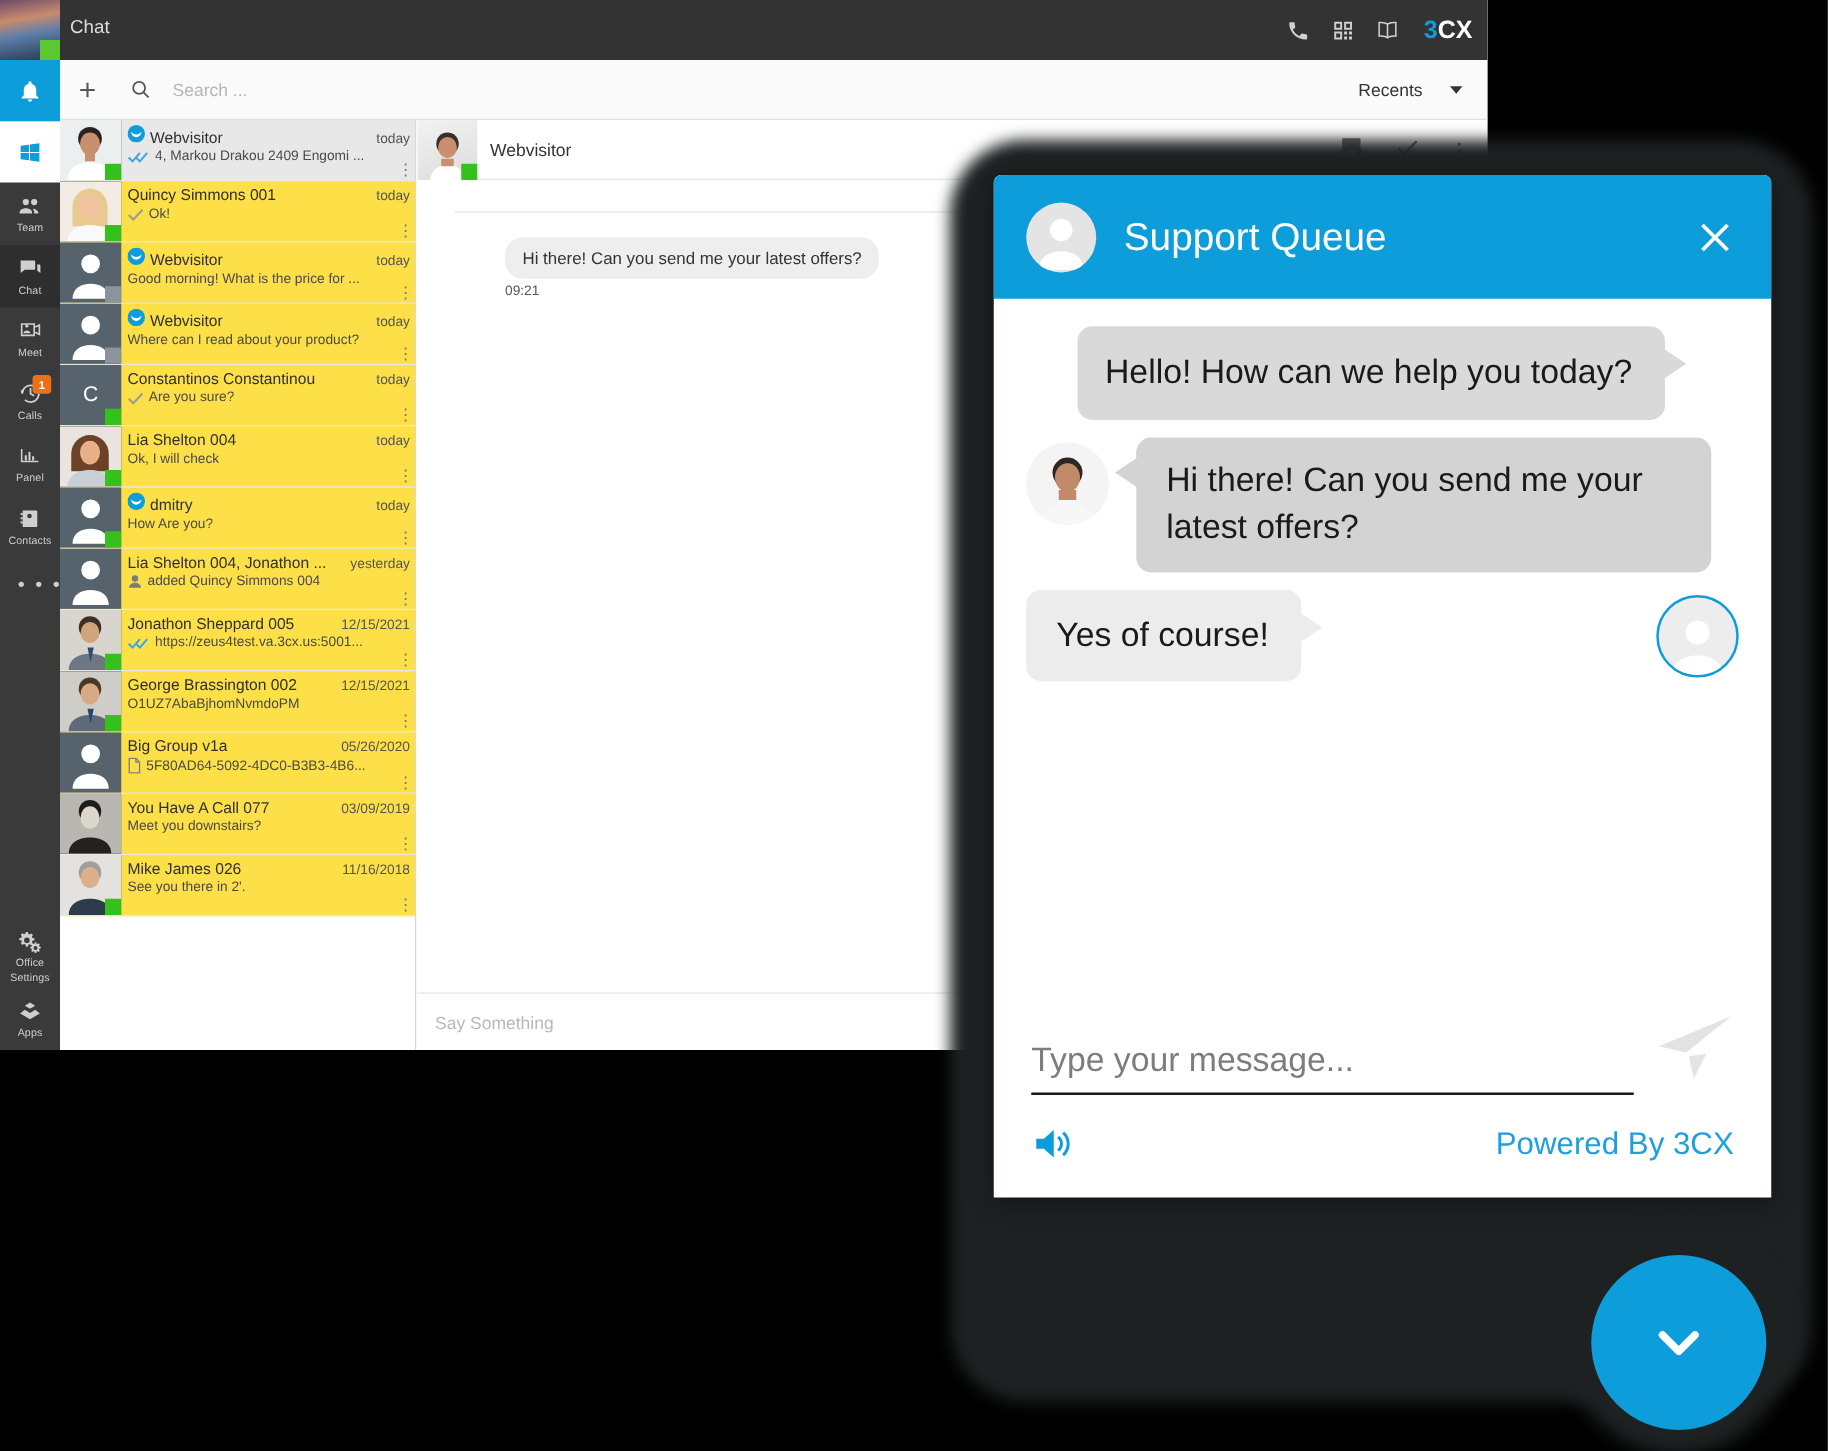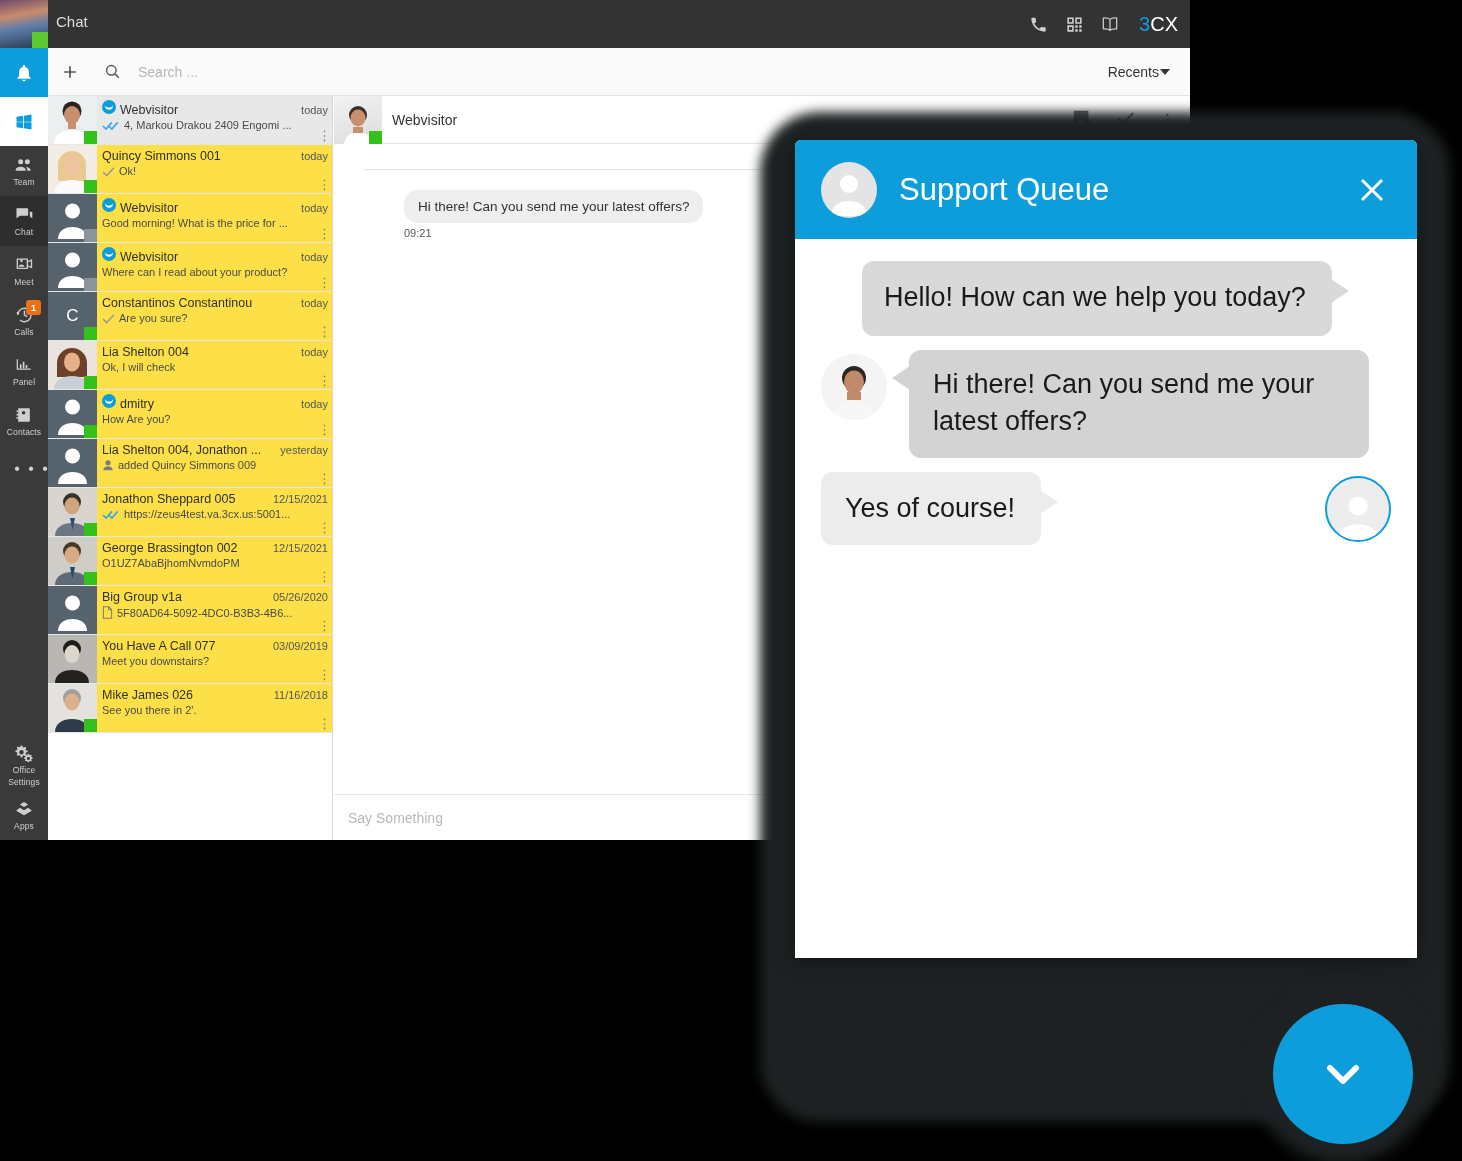--- a/index.html
+++ b/index.html
@@ -26,21 +26,21 @@
   }
   .tb-avatar:after{
     content:""; position:absolute; right:0; bottom:0; width:16px; height:16px; background:#5cc831;
   }
   .tb-title {
     position:absolute; left:56px; top:13px; font-size:15px; color:#dcdcdc;
   }
   .tb-icons { position:absolute; right:8px; top:0; height:48px; display:flex; align-items:center; gap:14px; }
   .tb-ic { width:22px; height:22px; color:#cfcfcf; display:flex; align-items:center; justify-content:center; }
   .tb-ic svg { display:block; }
-  .logo3cx { font-size:20px; font-weight:normal; letter-spacing:0px; margin-left:4px; margin-right:4px;}
+  .logo3cx { font-size:20px; font-weight:bold; letter-spacing:0px; margin-left:4px; margin-right:4px;}
   .logo3cx .b { color:#0d9ddb; }
   .logo3cx .w { color:#ffffff; }
 
   
   .rail {
     position:absolute; left:0; top:48px; width:64px; height:792px; background:#3a3a3a;
   }
   .rail-item {
     width:48px; height:50px; display:flex; flex-direction:column; align-items:center; justify-content:center;
     color:#cfcfcf; position:relative;
@@ -66,21 +66,21 @@
     position:absolute; left:48px; top:48px; width:1142px; height:48px; background:#fafafa;
     border-bottom:1px solid #e2e2e2; display:flex; align-items:center;
   }
   .tool-plus { width:44px; display:flex; justify-content:center; color:#555; }
   .tool-search { width:40px; display:flex; justify-content:center; color:#555; }
   .search-inp {
     flex:1; border:none; outline:none; background:transparent;
     font-size:14px; color:#333; font-family:"Liberation Sans", sans-serif; padding-left:6px;
   }
   .search-inp::placeholder { color:#b6b6b6; }
-  .recents { font-size:14px; color:#333; padding-right:20px; display:flex; align-items:center; gap:1px; }
+  .recents { font-size:14px; color:#333; padding-right:20px; display:flex; align-items:center; gap:22px; }
   .caret { width:0;height:0;border-left:5px solid transparent;border-right:5px solid transparent;border-top:6px solid #333; }
 
   
   .chatlist {
     position:absolute; left:48px; top:96px; width:285px; height:744px;
     background:#fff; border-right:1px solid #d8d8d8; overflow:hidden;
   }
   .ci { height:49px; display:flex; border-bottom:1px solid #e6e6e6; position:relative; background:#fde047; }
   .ci.sel { background:#e8e8e8; }
   .ci-av { width:49px; height:48px; position:relative; flex:none; overflow:hidden; background:#56636d; }
@@ -536,21 +536,21 @@
               <span class="ci-name">Lia Shelton 004, Jonathon ...</span>
               <span class="ci-time">yesterday</span>
             </div>
             <div class="ci-row2">
               <span class="ci-pre">
                 <svg viewBox="0 0 14 14" width="12" height="12">
                   <circle cx="7" cy="4.4" r="3" fill="#7b7b7b"></circle>
                   <path d="M1.5 13c0-3 2.8-4.6 5.5-4.6S12.5 10 12.5 13z" fill="#7b7b7b"></path>
                 </svg>
               </span>
-              <span class="ci-msg">added Quincy Simmons 009</span>
+              <span class="ci-msg">added Quincy Simmons 004</span>
             </div>
             <div class="kebab">
               <span>⋮</span>
             </div>
           </div>
         </div>
         <div class="ci">
           <div class="ci-av"><svg viewBox="0 0 49 48" width="49" height="48">
               <rect width="49" height="48" fill="#d8d5ce"></rect>
               <circle cx="24" cy="14" r="9" fill="#3b3027"></circle>
@@ -760,20 +760,40 @@
         </div>
         <div class="o-av">
           <svg viewBox="0 0 62 62">
               <circle cx="31" cy="23" r="11"></circle>
               <path d="M8 62c0-12 10-18 23-18s23 6 23 18z"></path>
             </svg>
         </div>
       </div>
     </div>
 
+    <div class="w-foot">
+      <div class="w-inputrow">
+        <input class="w-input" placeholder="Type your message..." style="">
+        <div class="w-send">
+          <svg viewBox="0 0 64 56" width="64" height="56">
+              <path fill="#e3e3e3" d="M62 2L4 26l22 5L62 2zM28 34l4 18 10-20-14 2z"></path>
+            </svg>
+        </div>
+      </div>
+      <div class="w-actions">
+        <div class="w-sound">
+          <svg viewBox="0 0 34 34" width="34" height="34">
+              <path fill="#0d9ddb" d="M4 13h6l8-7v22l-8-7H4z"></path>
+              <path fill="none" stroke="#0d9ddb" stroke-width="2.4" d="M21.5 11.5a7 7 0 0 1 0 11"></path>
+              <path fill="none" stroke="#0d9ddb" stroke-width="2.4" d="M25.5 8a12 12 0 0 1 0 18"></path>
+            </svg>
+        </div>
+        <div class="w-powered">Powered By 3CX</div>
+      </div>
+    </div>
   </div>
 
   <div class="fab">
     <svg viewBox="0 0 56 56">
         <path fill="none" stroke="#fff" stroke-width="6" stroke-linecap="round" stroke-linejoin="round" d="M15 22l13 13 13-13"></path>
       </svg>
   </div>
 
 </div>
 

